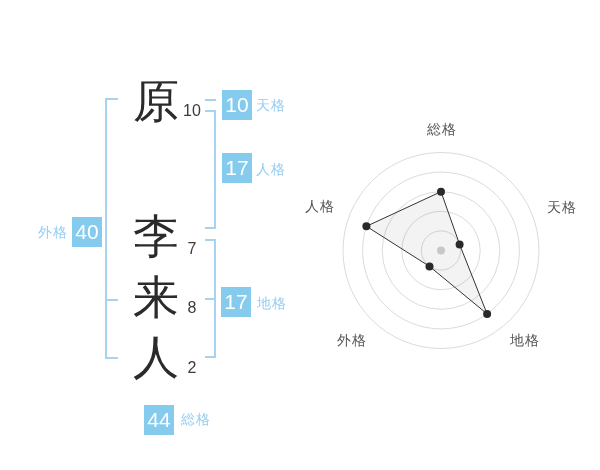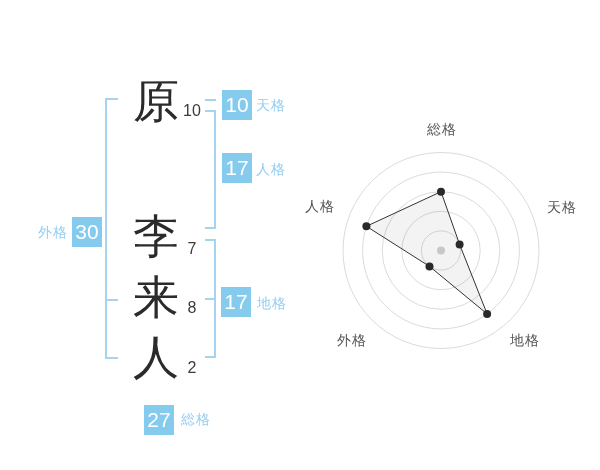--- a/index.html
+++ b/index.html
@@ -61,23 +61,23 @@
   <div class="badge" style="left:222px;top:90px">10</div>
   <div class="kaku-label" style="left:256px;top:97px">天格</div>
 
   <div class="badge" style="left:222px;top:153px">17</div>
   <div class="kaku-label" style="left:256px;top:161px">人格</div>
 
   <div class="badge" style="left:221px;top:287px">17</div>
   <div class="kaku-label" style="left:257px;top:295px">地格</div>
 
   <div class="kaku-label" style="left:38px;top:224px">外格</div>
-  <div class="badge" style="left:72px;top:217px">30</div>
+  <div class="badge" style="left:72px;top:217px">40</div>
 
-  <div class="badge" style="left:144px;top:405px">27</div>
+  <div class="badge" style="left:144px;top:405px">44</div>
   <div class="kaku-label" style="left:181px;top:411px">総格</div>
 
   <div class="radar-wrap">
     <svg id="radar" width="300" height="300" viewBox="0 0 300 300">
         <circle cx="150" cy="150.5" r="19.6" fill="none" stroke="#DBDBDB" stroke-width="1"></circle>
         <circle cx="150" cy="150.5" r="39.2" fill="none" stroke="#DBDBDB" stroke-width="1"></circle>
         <circle cx="150" cy="150.5" r="58.8" fill="none" stroke="#DBDBDB" stroke-width="1"></circle>
         <circle cx="150" cy="150.5" r="78.4" fill="none" stroke="#DBDBDB" stroke-width="1"></circle>
         <circle cx="150" cy="150.5" r="98.0" fill="none" stroke="#DBDBDB" stroke-width="1"></circle>
         <polygon points="150.0,91.7 168.6,144.4 196.1,213.9 138.5,166.4 75.4,126.3" fill="#333333" fill-opacity="0.06" stroke="#333333" stroke-width="1"></polygon>

